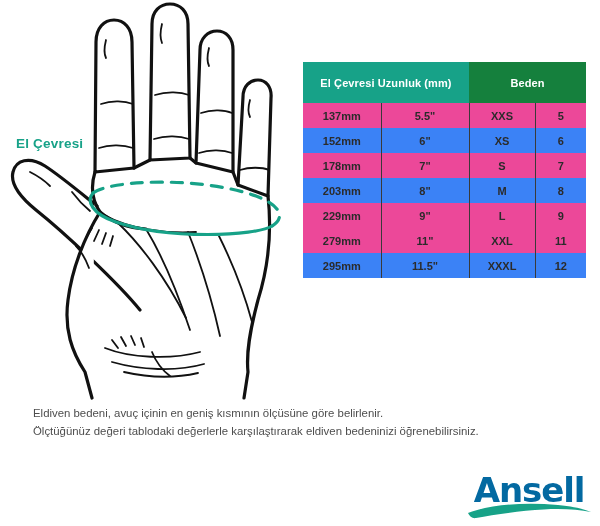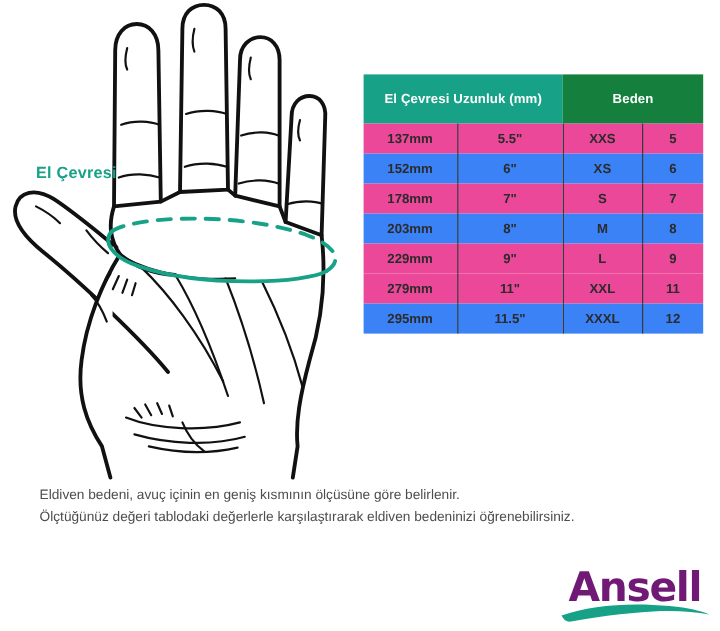--- a/index.html
+++ b/index.html
@@ -9,21 +9,21 @@
     font-family:"Liberation Sans","DejaVu Sans",sans-serif;
     overflow:hidden;position:relative;
   }
   #page{position:absolute;left:0;top:0;width:600px;height:526px;}
 
   
   #hand-illustration{position:absolute;left:0;top:0;width:300px;height:400px;}
 
   
   #measure-label{
-    position:absolute;left:30px;top:136px;
+    position:absolute;left:16px;top:136px;
     color:#17a288;font-size:13.5px;font-weight:700;
     letter-spacing:.2px;white-space:nowrap;
   }
 
   
   #size-table{
     position:absolute;left:303px;top:62px;width:283px;
     border-collapse:collapse;table-layout:fixed;
   }
   #size-table th{
@@ -50,21 +50,21 @@
   #caption{
     position:absolute;left:33px;top:405px;width:540px;
     font-size:11.4px;color:#4d4d4d;line-height:17.5px;font-weight:400;
   }
   #caption div{white-space:nowrap;}
 
   
   #brand-logo{position:absolute;left:466px;top:472px;width:126px;height:48px;}
   #brand-wordmark{
     position:absolute;left:0;top:0;width:126px;
-    color:#701a75;font-size:34px;font-weight:700;
+    color:#0369a1;font-size:34px;font-weight:700;
     letter-spacing:-1.1px;line-height:36px;text-align:center;
     font-family:"DejaVu Sans","Liberation Sans",sans-serif;
   }
   #brand-swoosh{position:absolute;left:0;top:30px;width:126px;height:18px;}
 </style>
 </head>
 <body>
 
 <div id="page">
 

